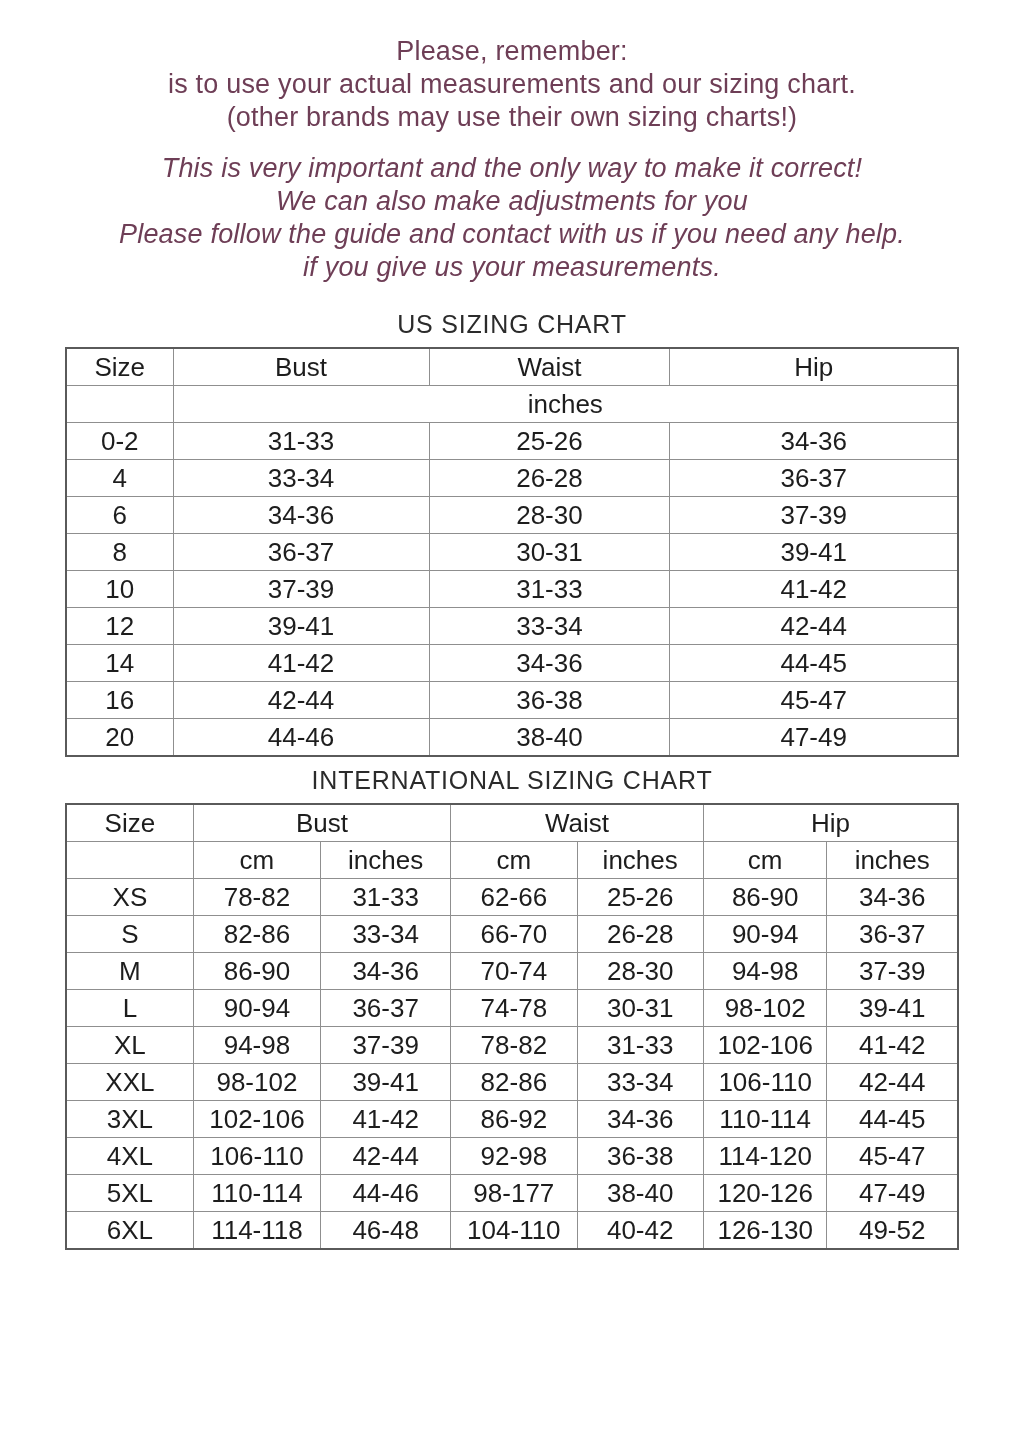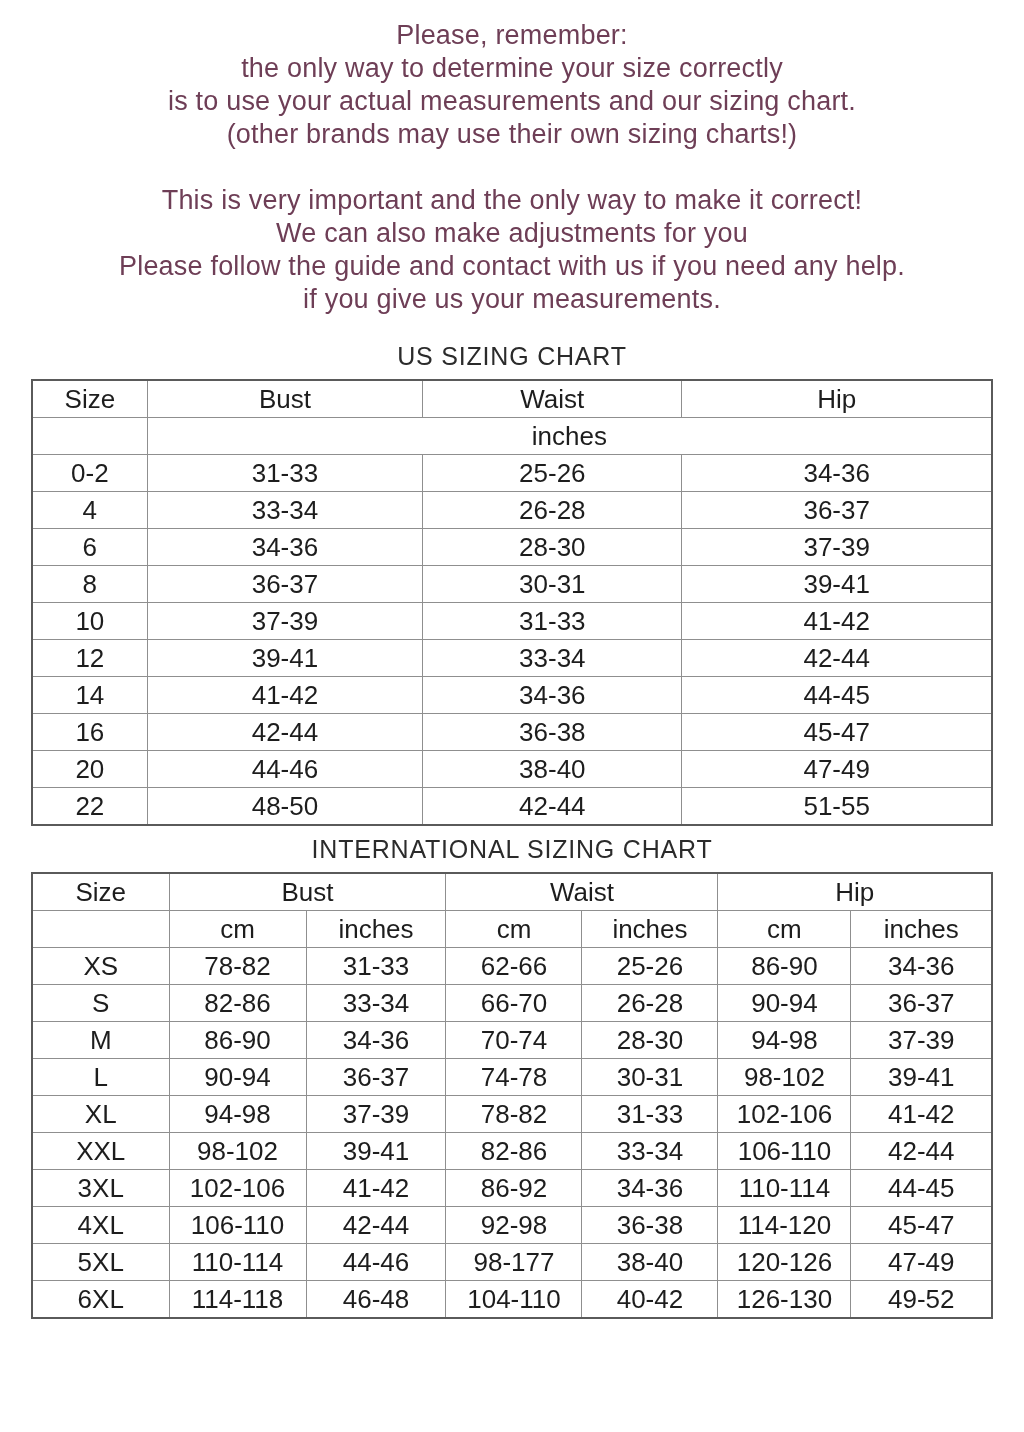--- a/index.html
+++ b/index.html
@@ -14,32 +14,32 @@
     -webkit-font-smoothing: antialiased;
   }
   .intro {
     text-align: center;
     color: #6e3e56;
     font-size: 27px;
     line-height: 33px;
     font-weight: 400;
     letter-spacing: 0.2px;
   }
-  .intro-1 { padding-top: 19px; }
-  .intro-2 { margin-top: 33px; }
+  .intro-1 { padding-top: 19px; margin-top: 16px; }
+  .intro-2 { margin-top: 18px; font-style: italic; }
   .chart-title {
     text-align: center;
     color: #2b2b2b;
     font-size: 25px;
     letter-spacing: 0.8px;
   }
   .us-title   { margin-top: 26px; margin-bottom: 6px; }
   .intl-title { margin-top: 9px; margin-bottom: 6px; }
   table {
-    width: 962px;
+    width: 894px;
     margin: 8px auto;
     border-collapse: collapse;
     table-layout: fixed;
     color: #1d1d1d;
     font-size: 26px;
     border: 2px solid #5a5a5a;
   }
   td, th {
     border: 1px solid #8f8f8f;
     text-align: center;
@@ -49,21 +49,20 @@
     font-weight: 400;
     overflow: hidden;
     white-space: nowrap;
   }
 </style>
 </head>
 <body>
 
 <div class="intro intro-1">
     <div>Please, remember:</div>
-    <div>the only way to determine your size correctly</div>
     <div>is to use your actual measurements and our sizing chart.</div>
     <div>(other brands may use their own sizing charts!)</div>
   </div>
 
 <div class="intro intro-2">
     <div>This is very important and the only way to make it correct!</div>
     <div>We can also make adjustments for you</div>
     <div>Please follow the guide and contact with us if you need any help.</div>
     <div>if you give us your measurements.</div>
   </div>
@@ -136,26 +135,20 @@
         <td>16</td>
         <td>42-44</td>
         <td>36-38</td>
         <td>45-47</td>
       </tr>
       <tr>
         <td>20</td>
         <td>44-46</td>
         <td>38-40</td>
         <td>47-49</td>
-      </tr>
-      <tr>
-        <td>22</td>
-        <td>48-50</td>
-        <td>42-44</td>
-        <td>51-55</td>
       </tr>
     </tbody>
 </table>
 
 <div class="chart-title intl-title">INTERNATIONAL SIZING CHART</div>
 
 <table>
   <colgroup>
     <col style="width:13.7%">
     <col style="width:13.7%">

